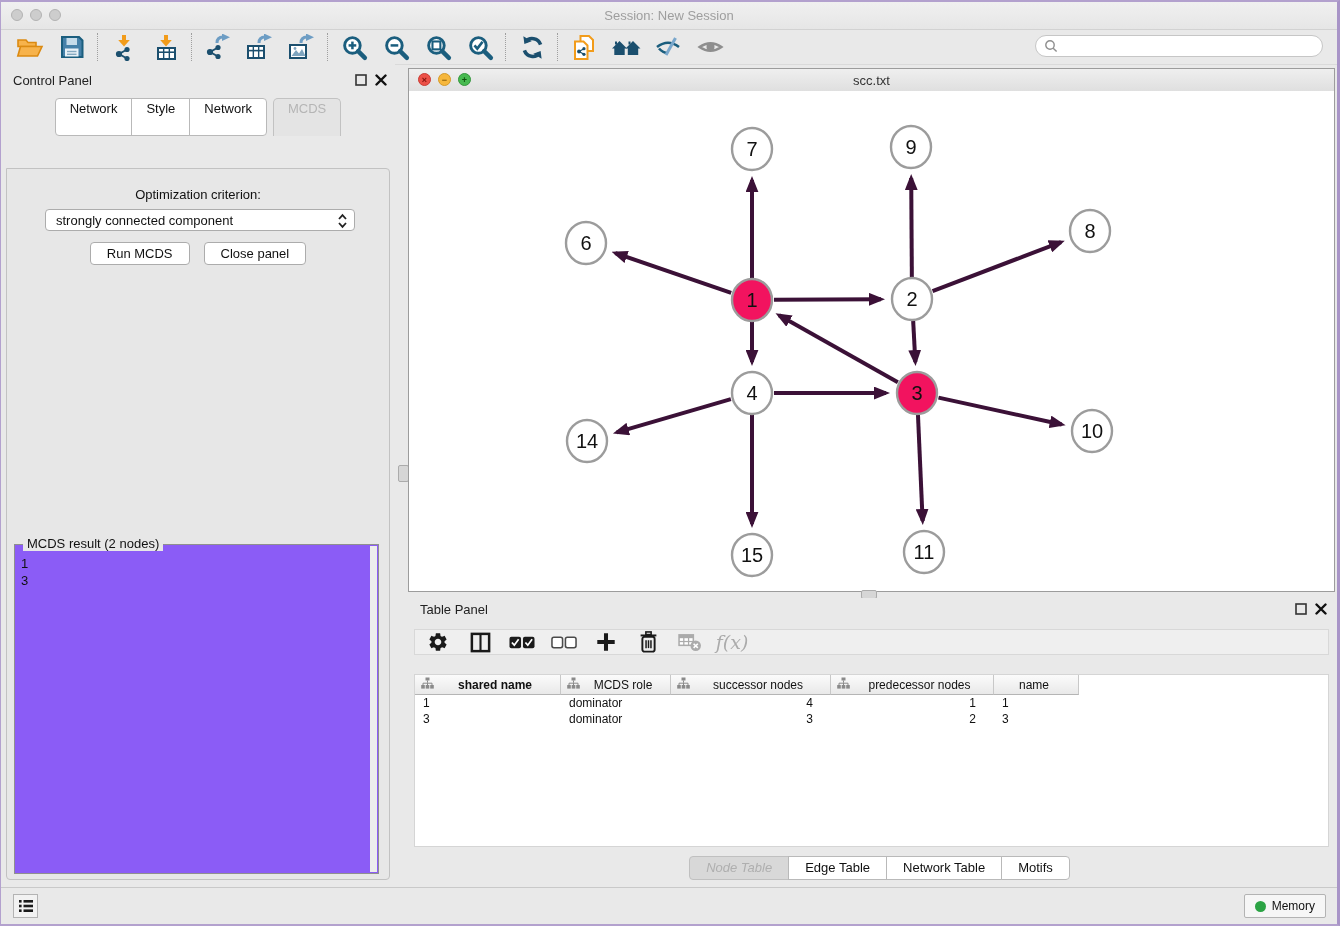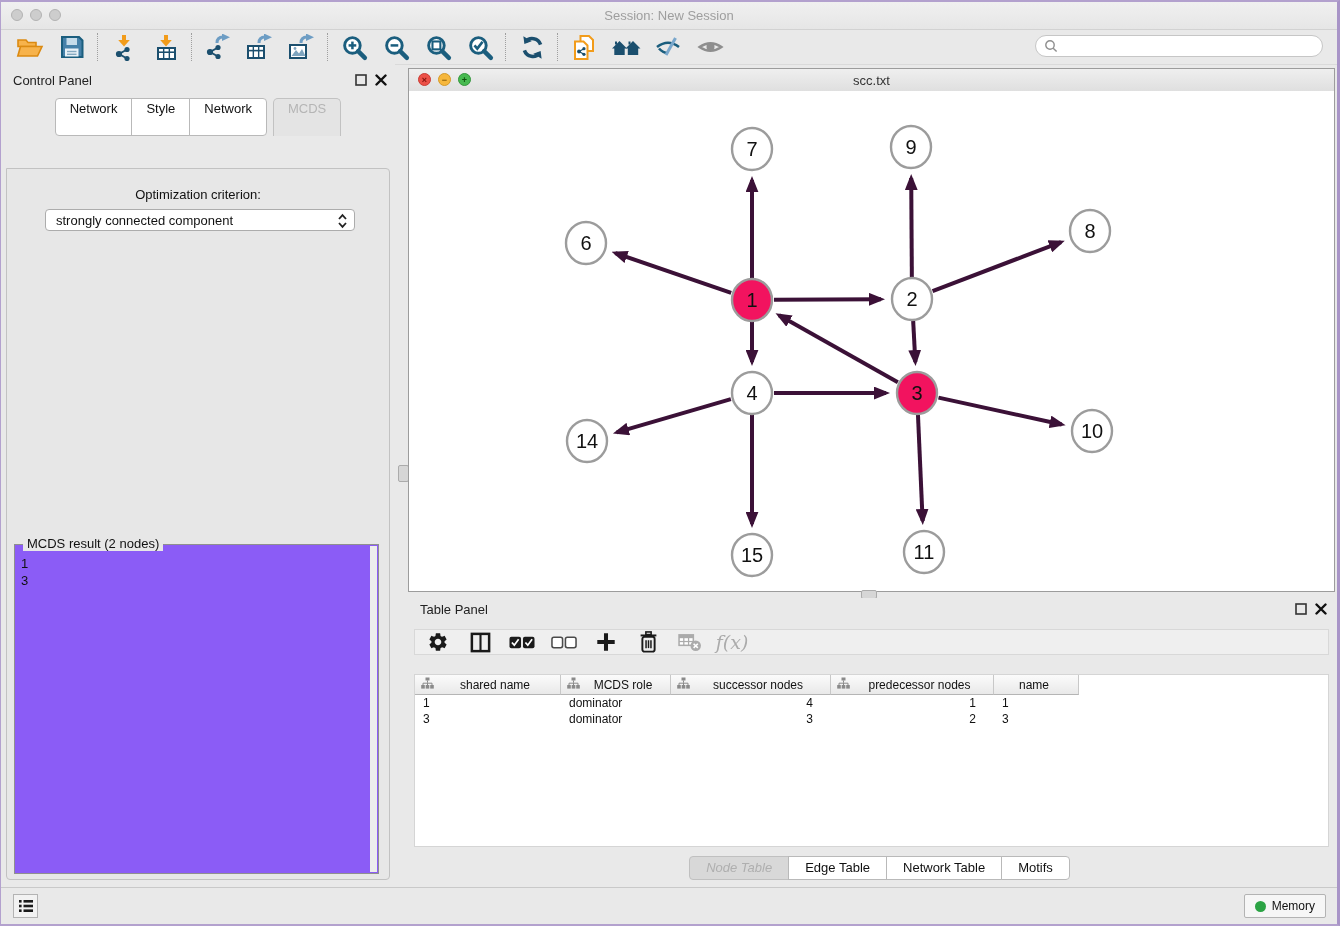--- a/index.html
+++ b/index.html
@@ -308,20 +308,24 @@
       <div class="opt-label">Optimization criterion:</div>
       <div class="criterion">
         <span>strongly connected component</span>
         <span class="stepper">
           <svg width="11" height="16" viewBox="0 0 11 16">
             <path d="M2 6 L5.5 2.2 L9 6" fill="none" stroke="#222" stroke-width="1.8"></path>
             <path d="M2 10 L5.5 13.8 L9 10" fill="none" stroke="#222" stroke-width="1.8"></path>
           </svg>
         </span>
       </div>
+      <div class="cbtn-row">
+        <button class="cbtn">Run MCDS</button>
+        <button class="cbtn">Close panel</button>
+      </div>
       <div class="result-box">
         <div class="result-legend">MCDS result (2 nodes)</div>
         <div class="result-text" id="result-lines">
             <div>1</div>
             <div>3</div>
           </div>
         <div class="result-scroll"></div>
       </div>
     </div>
   </div>
@@ -472,21 +476,21 @@
             <circle cx="18.5" cy="14.5" r="5.5" fill="#ABABAB"></circle>
             <path d="M16.3 12.3 l4.4 4.4 M20.7 12.3 l-4.4 4.4" stroke="#FFF" stroke-width="1.7"></path>
           </svg>
         </span>
         <span class="tp-btn">
           <span class="fx-label">f(x)</span>
         </span>
       </div>
     <div class="ttable">
       <div class="thead" id="table-head">
-          <div class="th" style="width: 146px;">
+          <div class="th" style="width: 146px; font-weight: bold;">
             <span><svg width="13" height="12" viewBox="0 0 13 12">
                 <g fill="#8A8A8A">
                   <rect x="4.5" y="0.5" width="4" height="3"></rect>
                   <rect x="0.2" y="8" width="3.6" height="3.6"></rect>
                   <rect x="4.7" y="8" width="3.6" height="3.6"></rect>
                   <rect x="9.2" y="8" width="3.6" height="3.6"></rect>
                 </g>
                 <path d="M6.5 3.5 V5.5 M2 8 V6.2 H11 V8 M6.5 5.5 V8" fill="none" stroke="#8A8A8A" stroke-width="1"></path>
               </svg></span>
             <span class="th-label">shared name</span>

